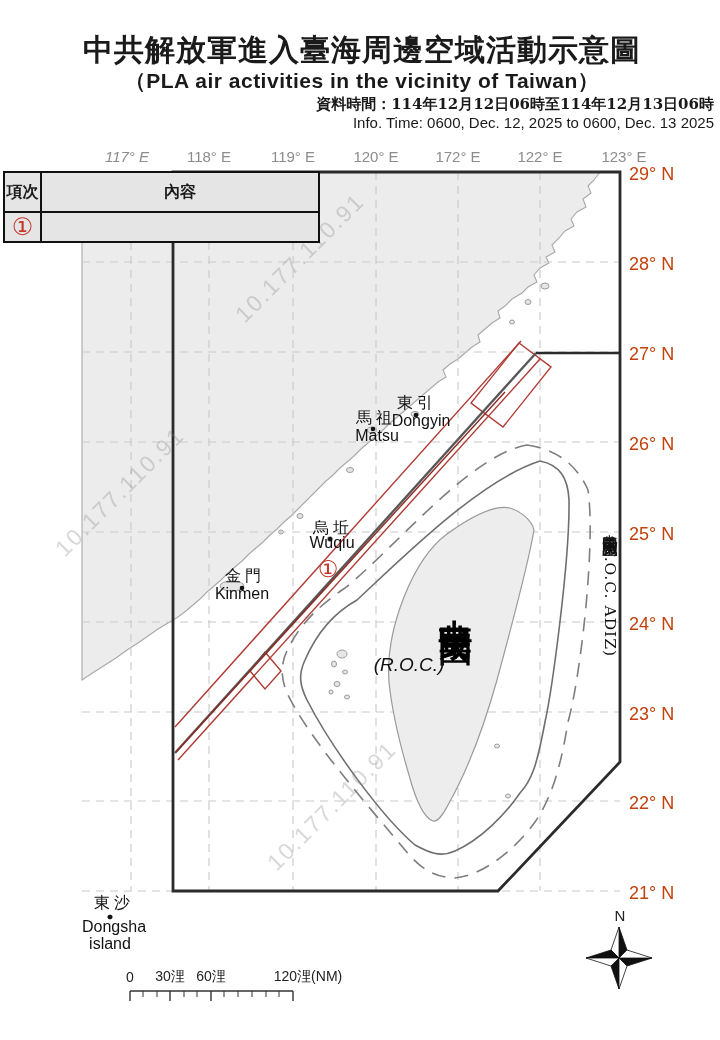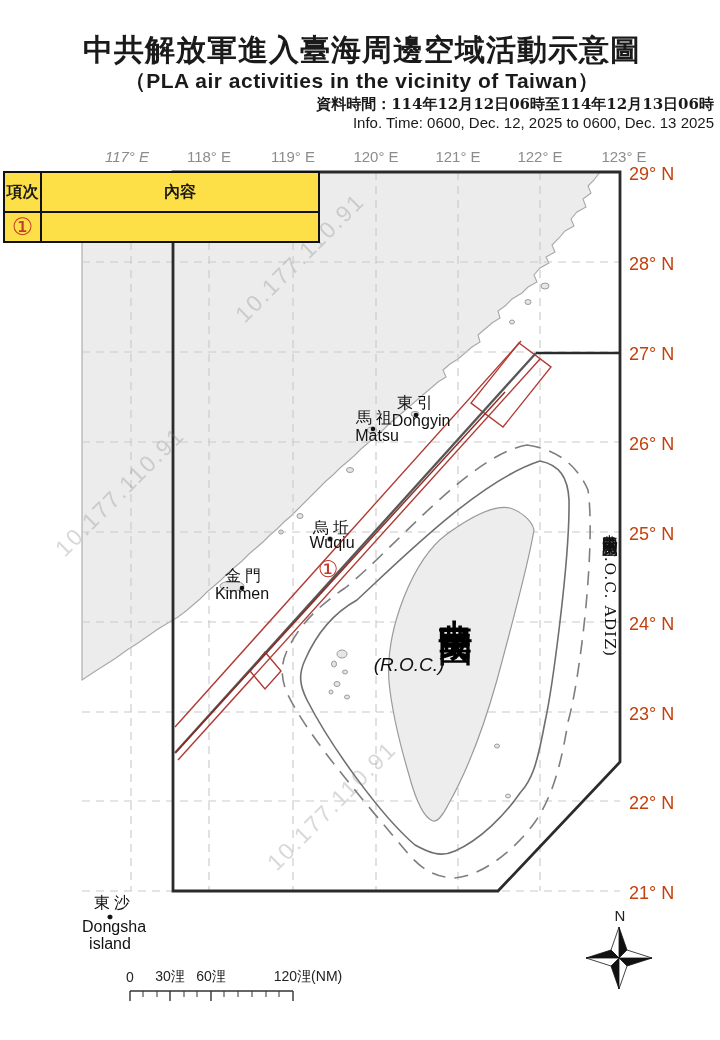--- a/index.html
+++ b/index.html
@@ -10,21 +10,21 @@
   .rt{text-align:right;white-space:nowrap;transform:translate(-100%,-50%);}
   svg{position:absolute;left:0;top:0;}
 
   
   .title-zh{font-family:"DejaVu Serif","Liberation Serif",serif;font-weight:bold;font-size:30px;letter-spacing:1px;}
   .title-en{font-weight:bold;font-size:21px;letter-spacing:.5px;}
   .time-zh{font-weight:bold;font-size:15px;font-family:"DejaVu Serif","Liberation Serif",serif;}
   .time-en{font-weight:normal;font-size:15px;text-align:right;}
 
   
-  .legend{left:3px;top:171px;width:313px;border:2px solid #111;background:#fde047;
+  .legend{left:3px;top:171px;width:313px;border:2px solid #111;background:#e5e5e5;
           display:grid;grid-template-columns:37px 1fr;grid-template-rows:40px auto;z-index:5;}
   .legend .cell{display:flex;align-items:center;justify-content:center;flex-direction:column;}
   .legend .hd{font-family:"DejaVu Serif","Liberation Serif",serif;font-weight:bold;font-size:16px;}
   .legend .b-r{border-right:2px solid #111;}
   .legend .b-b{border-bottom:2px solid #111;}
   .legend .num{color:#c43a2f;font-size:24px;}
   .legend .ln-zh{font-family:"DejaVu Serif","Liberation Serif",serif;font-size:14px;line-height:17px;}
   .legend .ln-en{font-size:15px;line-height:17px;}
   .legend .body{padding:4px 0 6px 0;}
 
@@ -166,21 +166,21 @@
   <div class="abs legend">
     <div class="cell hd b-r b-b">項次</div>
     <div class="cell hd b-b">內容</div>
     <div class="cell num b-r">①</div>
   </div>
 
   <div class="abs ctr lon" style="left:127px;top:156px;font-style:italic;">117° E</div>
   <div class="abs ctr lon" style="left:209px;top:156px;">118° E</div>
   <div class="abs ctr lon" style="left:293px;top:156px;">119° E</div>
   <div class="abs ctr lon" style="left:376px;top:156px;">120° E</div>
-  <div class="abs ctr lon" style="left:458px;top:156px;">121° E</div>
+  <div class="abs ctr lon" style="left:458px;top:156px;">172° E</div>
   <div class="abs ctr lon" style="left:540px;top:156px;">122° E</div>
   <div class="abs ctr lon" style="left:624px;top:156px;">123° E</div>
 
   <div class="abs lat" style="left:629px;top:164px;">29° N</div>
   <div class="abs lat" style="left:629px;top:254px;">28° N</div>
   <div class="abs lat" style="left:629px;top:344px;">27° N</div>
   <div class="abs lat" style="left:629px;top:434px;">26° N</div>
   <div class="abs lat" style="left:629px;top:524px;">25° N</div>
   <div class="abs lat" style="left:629px;top:614px;">24° N</div>
   <div class="abs lat" style="left:629px;top:704px;">23° N</div>

